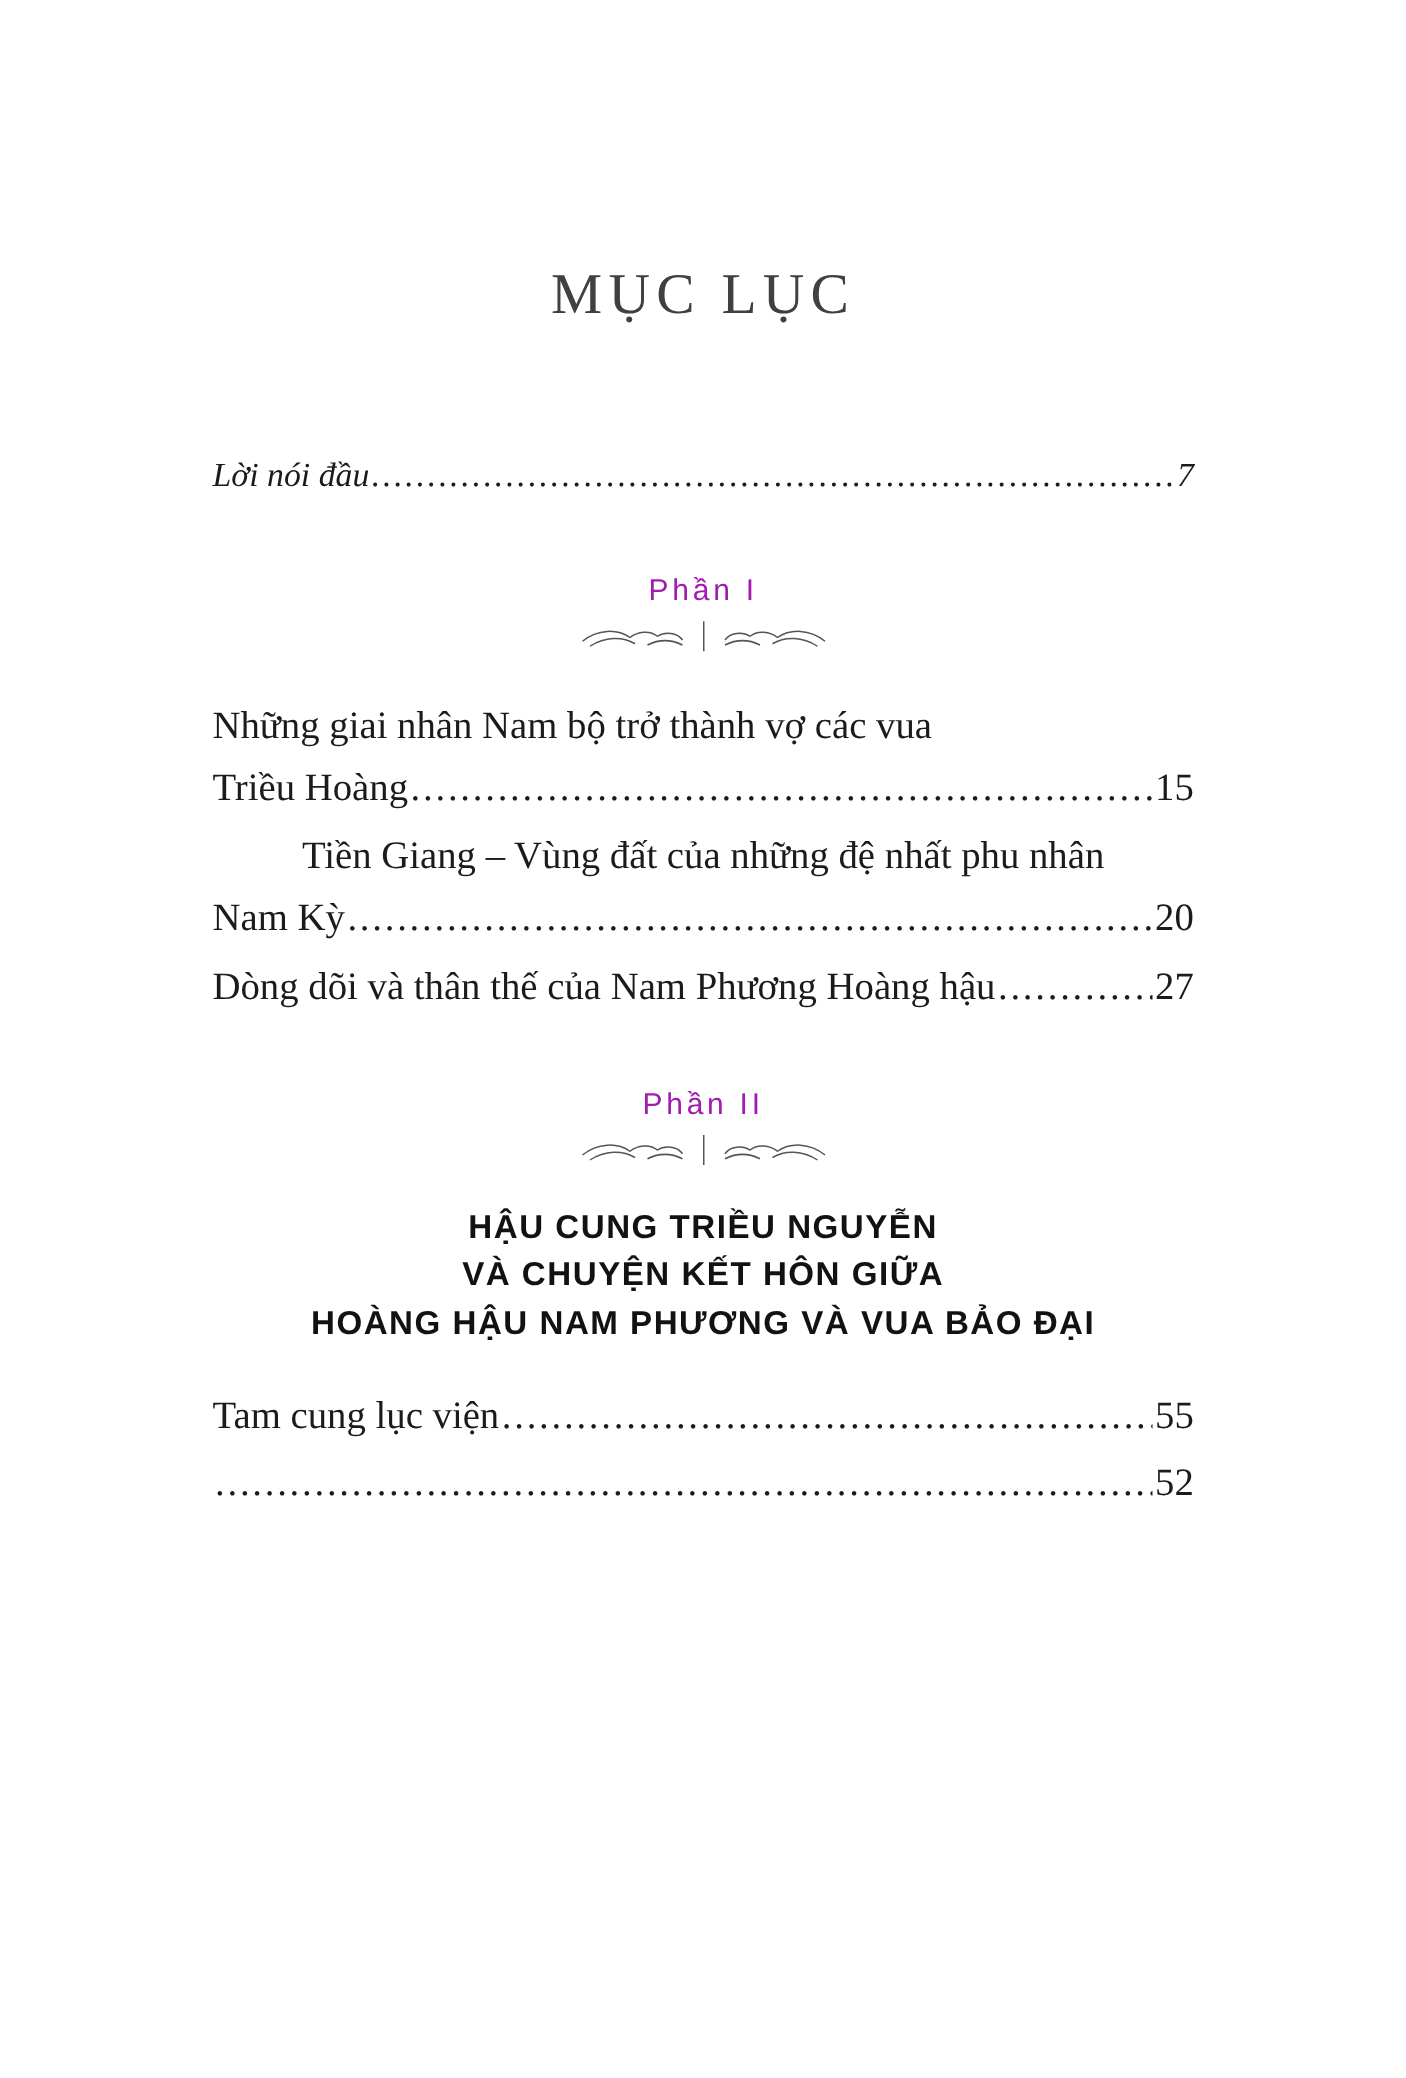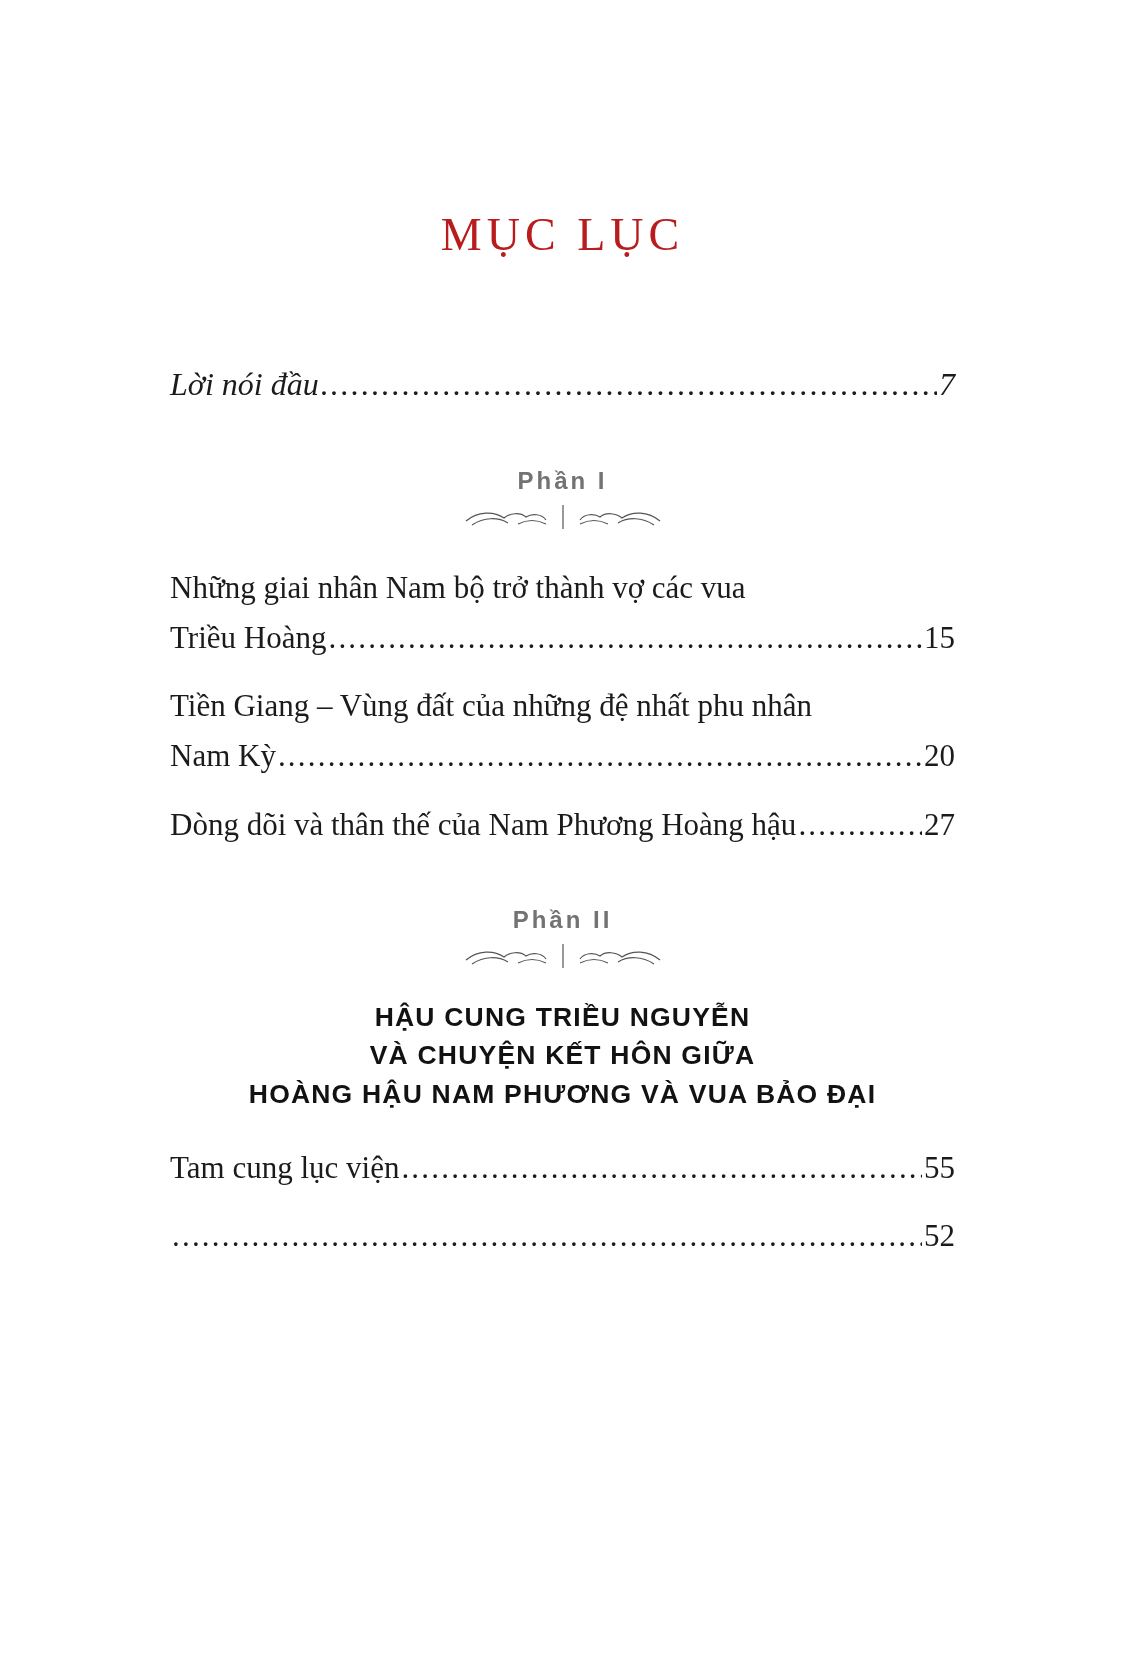--- a/index.html
+++ b/index.html
@@ -20,21 +20,21 @@
     height: 1662px;
     box-sizing: border-box;
     padding: 0 170px;
   }
   .toc-title {
     text-align: center;
     font-family: "Liberation Serif", serif;
     font-size: 46px;
     letter-spacing: 5px;
     font-weight: 400;
-    color: #b91c1c;
+    color: #404040;
     margin-top: 208px;
     margin-bottom: 0;
     font-variant: small-caps;
   }
 
   
   .entry {
     font-size: 31px;
     line-height: 1.62;
     color: #1b1b1b;
@@ -62,31 +62,30 @@
   .entry .pg {
     white-space: pre;
   }
   .entry .cont {
     white-space: pre;
   }
 
   .preface {
     margin-top: 98px;
     font-style: italic;
-    font-size: 32px;
+    font-size: 27px;
   }
 
   .part-label {
     text-align: center;
     font-family: "Liberation Sans", sans-serif;
     font-size: 24px;
     letter-spacing: 3px;
-    color: #737373;
+    color: #a21caf;
     margin-top: 56px;
-    font-weight: bold;
   }
 
   .ornament {
     display: block;
     margin: 4px auto 0 auto;
   }
 
   .part-heading {
     text-align: center;
     font-family: "Liberation Sans", sans-serif;
@@ -95,21 +94,22 @@
     letter-spacing: 1.2px;
     color: #121212;
     line-height: 1.45;
     margin-top: 26px;
   }
 
   .entries-block {
     margin-top: 30px;
   }
   .entries-block .entry + .entry {
-    margin-top: 18px;
+    margin-top: 4px;
+    text-align: center;
   }
 
   .section-2 .part-label { margin-top: 56px; }
 </style>
 </head>
 <body>
 
 <div class="page">
 
   <h1 class="toc-title">MỤC LỤC</h1>

